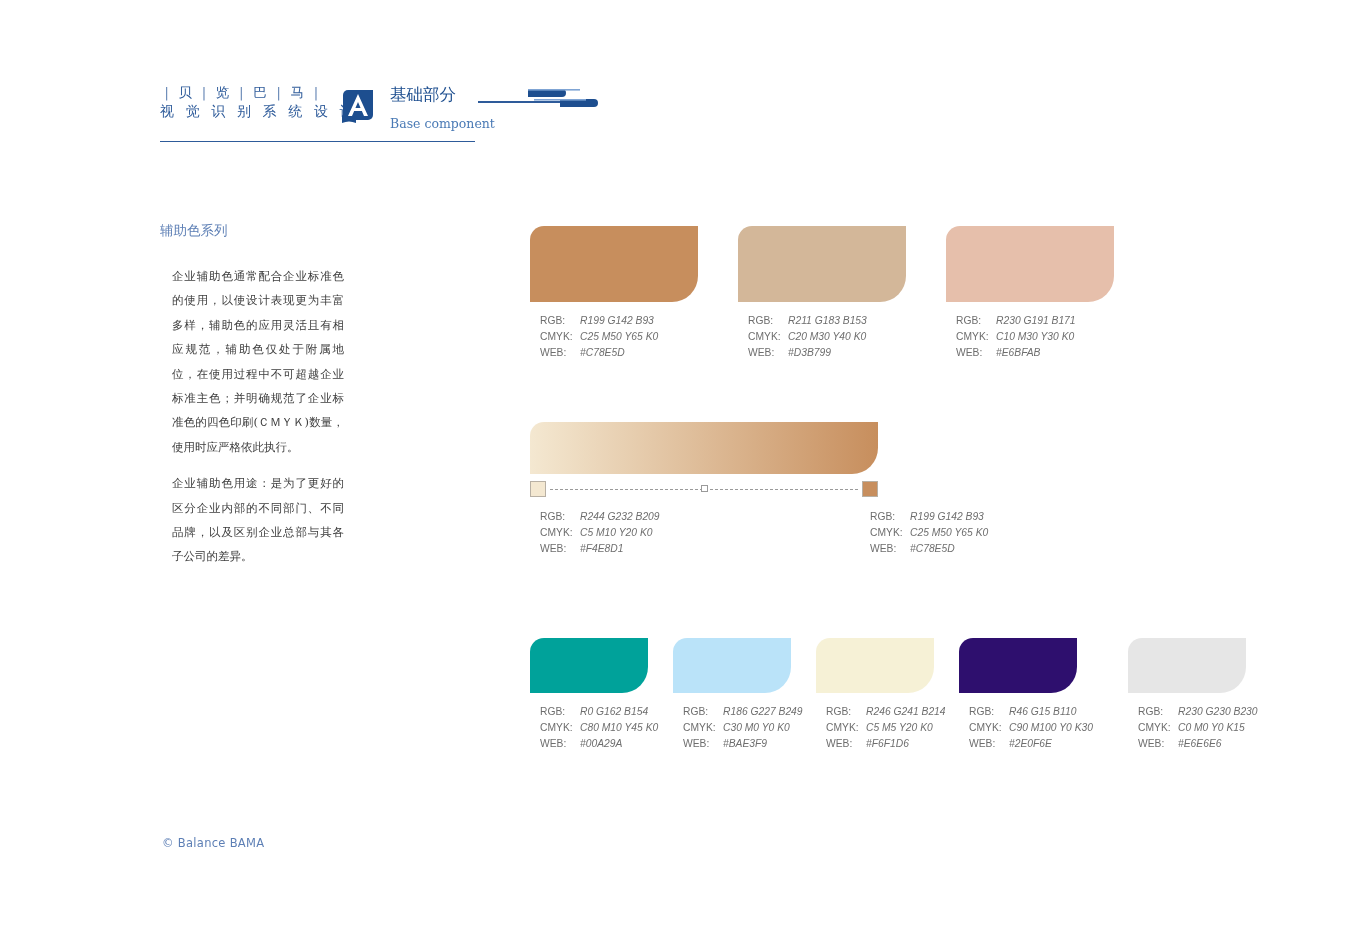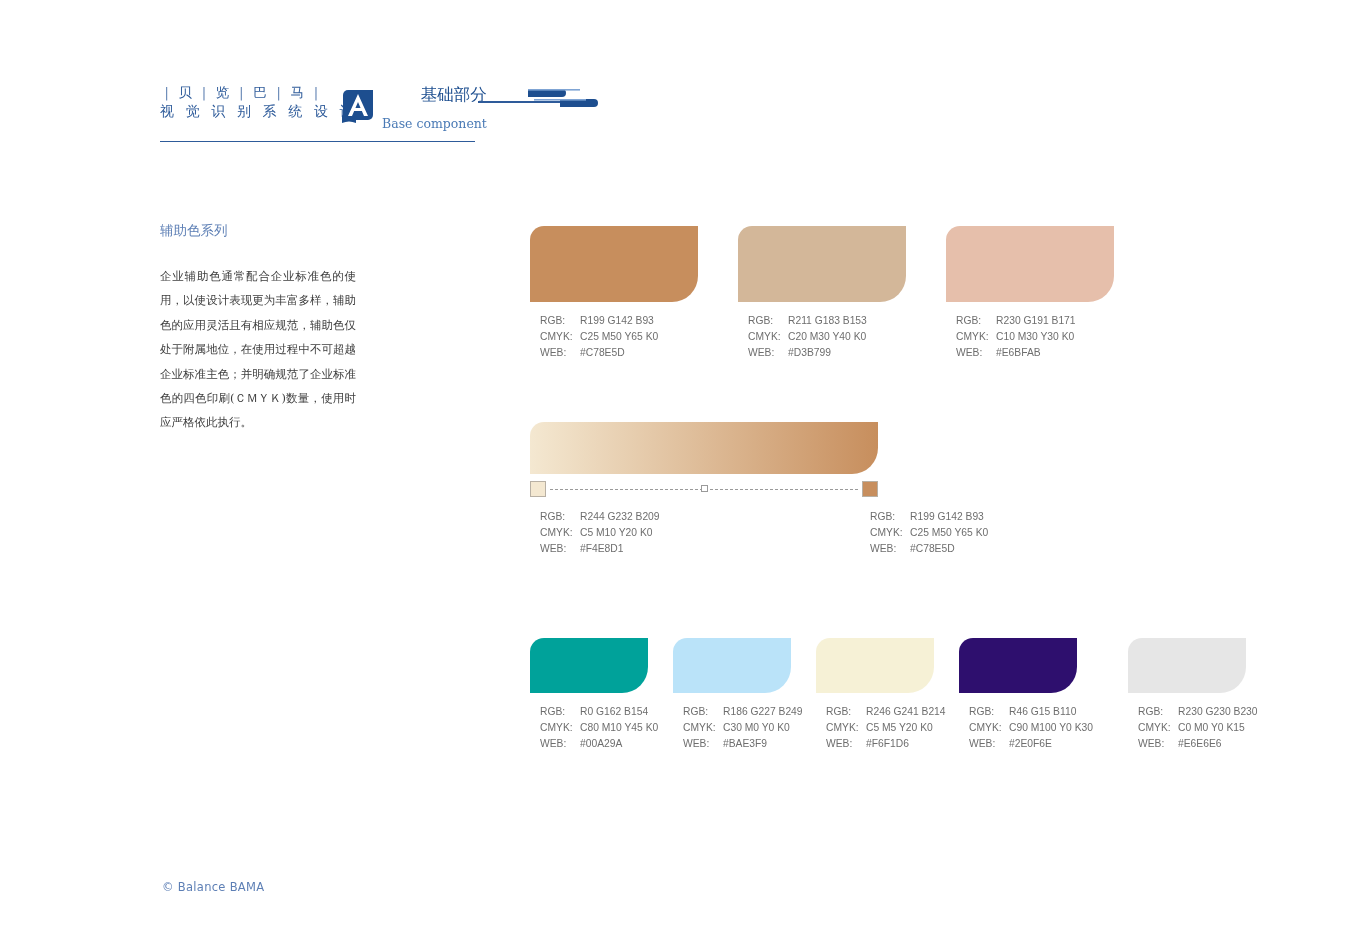--- a/index.html
+++ b/index.html
@@ -58,23 +58,22 @@
   }
   #logo-mark {
     position: absolute;
     left: 180px;
     top: 3px;
     width: 36px;
     height: 36px;
   }
   #header-title-block {
     position: absolute;
-    left: 222px;
+    left: 230px;
     top: 0px;
-    text-align: right;
   }
   .header-title-cn {
     font-family: "DejaVu Sans", sans-serif;
     font-size: 16.5px;
     color: #1d4e8f;
     line-height: 21px;
     white-space: nowrap;
   }
   .header-title-en {
     font-family: "DejaVu Serif", serif;
@@ -100,21 +99,21 @@
     width: 196px;
   }
   #section-title {
     font-family: "DejaVu Sans", sans-serif;
     font-size: 13.5px;
     color: #5d7fb5;
     line-height: 20px;
     margin-bottom: 24px;
   }
   #section-body p {
-    margin: 0;
+    margin: 12px;
     font-family: "DejaVu Serif", "DejaVu Sans", serif;
     font-size: 11.5px;
     color: #3d3d3d;
     line-height: 24.4px;
     text-align: justify;
     text-justify: inter-ideograph;
   }
 
   
   .swatch {
@@ -134,20 +133,21 @@
     display: flex;
     white-space: nowrap;
   }
   .spec-key {
     width: 40px;
     flex: 0 0 40px;
     padding-left: 10px;
   }
   .spec-val {
     flex: 1 1 auto;
+    font-style: italic;
   }
 
   
   #swatch-row-top {
     position: absolute;
     left: 530px;
     top: 226px;
   }
   #swatch-row-top .swatch-cell {
     position: absolute;
@@ -246,21 +246,20 @@
 
   
   #page-footer {
     position: absolute;
     left: 162px;
     top: 836px;
     font-family: "DejaVu Sans", sans-serif;
     font-size: 11.5px;
     color: #5d7fb5;
     letter-spacing: 0.3px;
-    margin-top: 44px;
   }
 </style>
 </head>
 <body>
 
 <div id="page-header">
 
   <div id="brand-block">
     <div class="brand-line-top">｜ 贝 ｜ 览 ｜ 巴 ｜ 马 ｜</div>
     <div class="brand-line-bottom">视 觉 识 别 系 统 设 计</div>
@@ -291,20 +290,21 @@
       <rect x="56" y="13" width="52" height="1.6" fill="#7fa4d4"></rect>
     </svg>
   </div>
 
 </div>
 
 <div id="left-column">
   <div id="section-title">辅助色系列</div>
   <div id="section-body">
     <p>企业辅助色通常配合企业标准色的使用，以使设计表现更为丰富多样，辅助色的应用灵活且有相应规范，辅助色仅处于附属地位，在使用过程中不可超越企业标准主色；并明确规范了企业标准色的四色印刷(ＣＭＹＫ)数量，使用时应严格依此执行。</p>
+    <p>企业辅助色用途：是为了更好的区分企业内部的不同部门、不同品牌，以及区别企业总部与其各子公司的差异。</p>
   </div>
 </div>
 
 <div id="swatch-row-top">
 
   <div class="swatch-cell" id="swatch-cell-0">
     <div class="swatch" style="background-color: rgb(199, 142, 93);"></div>
     <div class="spec-table">
       <div class="spec-row">
         <span class="spec-key">RGB:</span>

